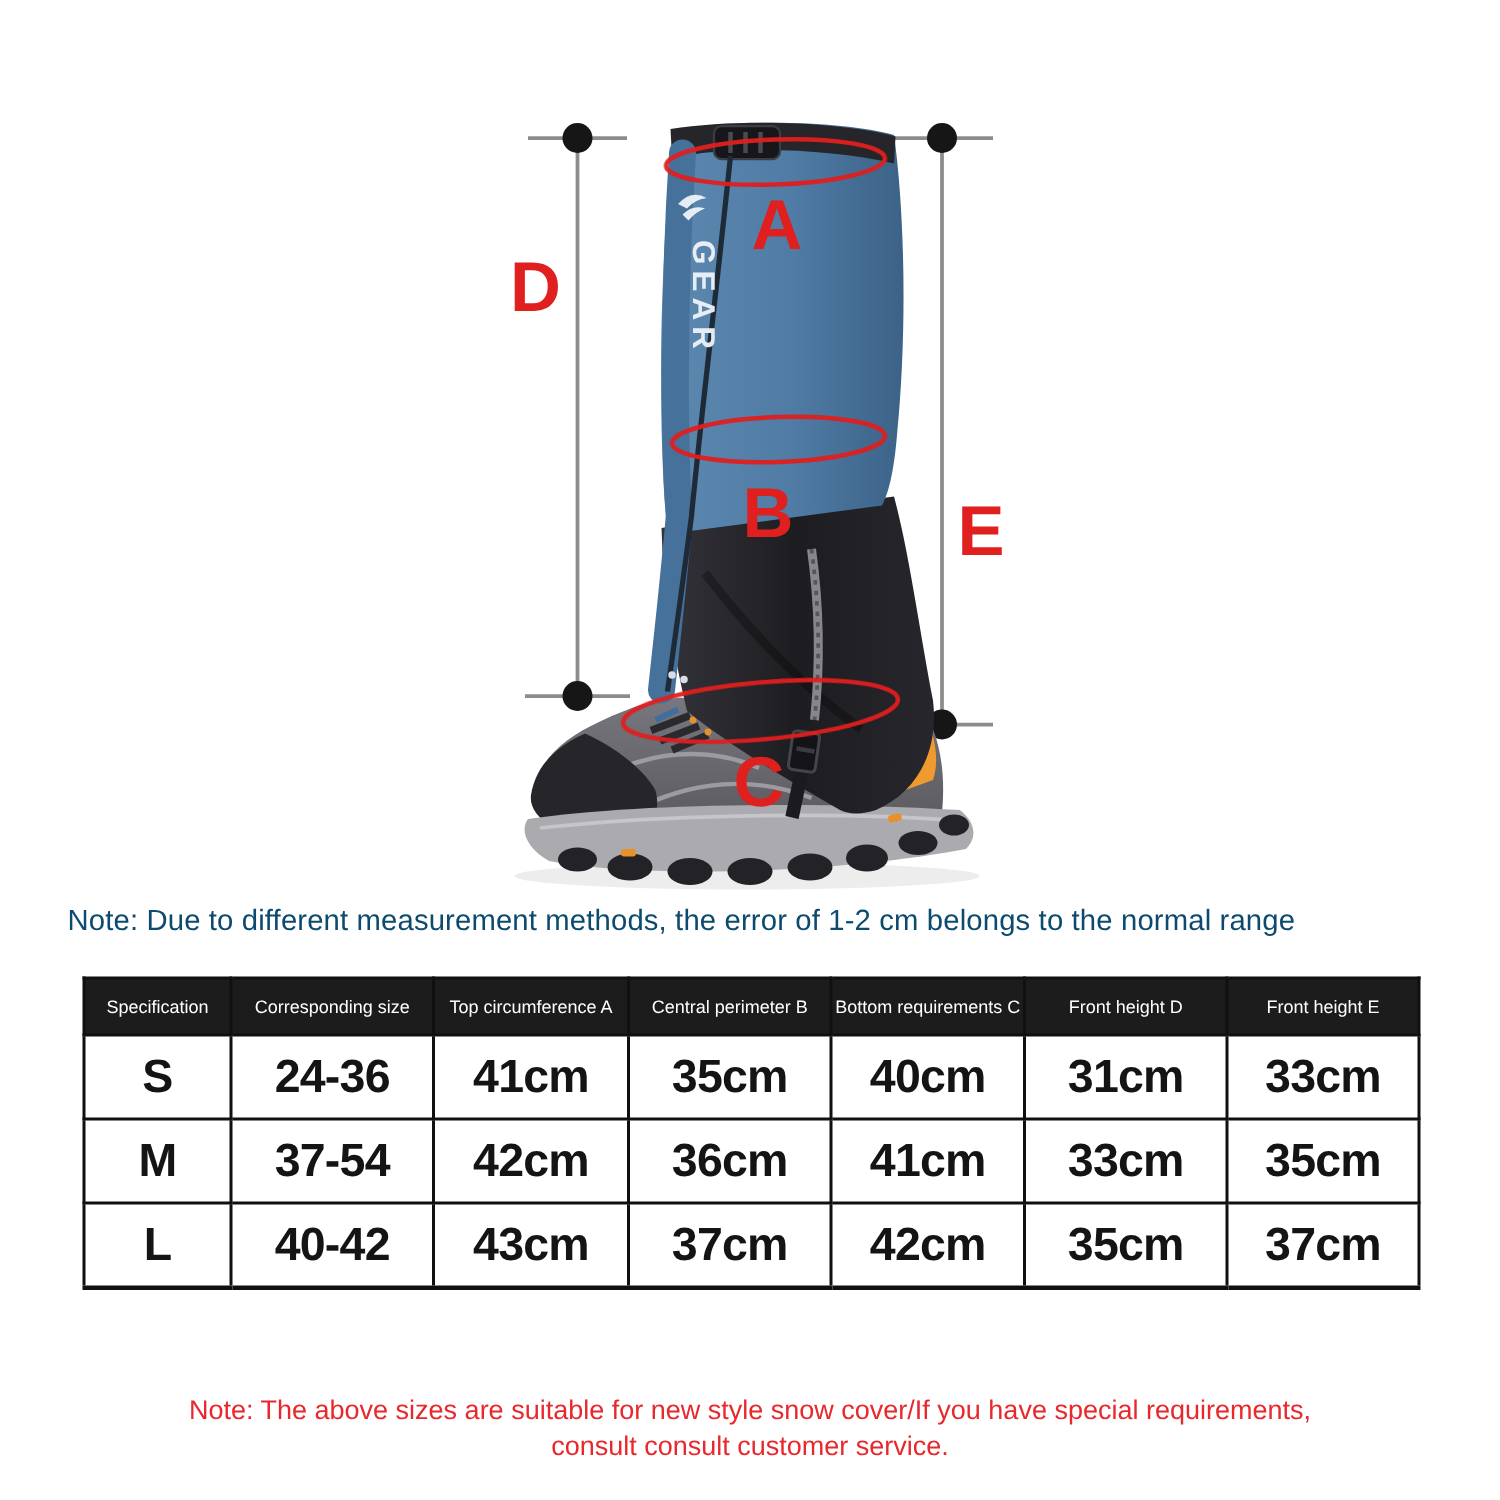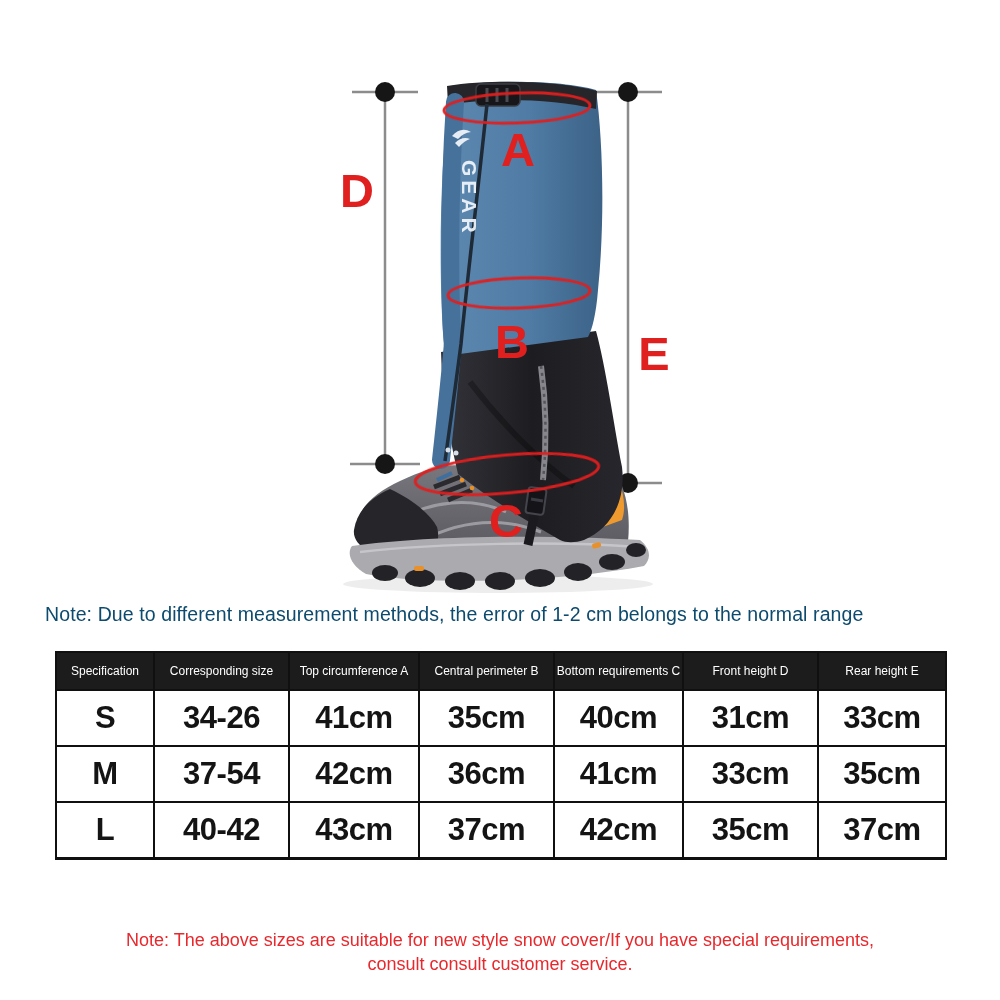--- a/index.html
+++ b/index.html
@@ -164,27 +164,27 @@
       <col style="width:128px">
   </colgroup>
   <thead>
     <tr style="background:#1c1c1c;color:#ffffff;">
       <th>Specification</th>
       <th>Corresponding size</th>
       <th>Top circumference A</th>
       <th>Central perimeter B</th>
       <th>Bottom requirements C</th>
       <th>Front height D</th>
-      <th>Rear height E</th>
+      <th>Front height E</th>
     </tr>
   </thead>
   <tbody>
     <tr>
       <td>S</td>
-      <td>34-26</td>
+      <td>24-36</td>
       <td>41cm</td>
       <td>35cm</td>
       <td>40cm</td>
       <td>31cm</td>
       <td>33cm</td>
     </tr>
     <tr>
       <td>M</td>
       <td>37-54</td>
       <td>42cm</td>

